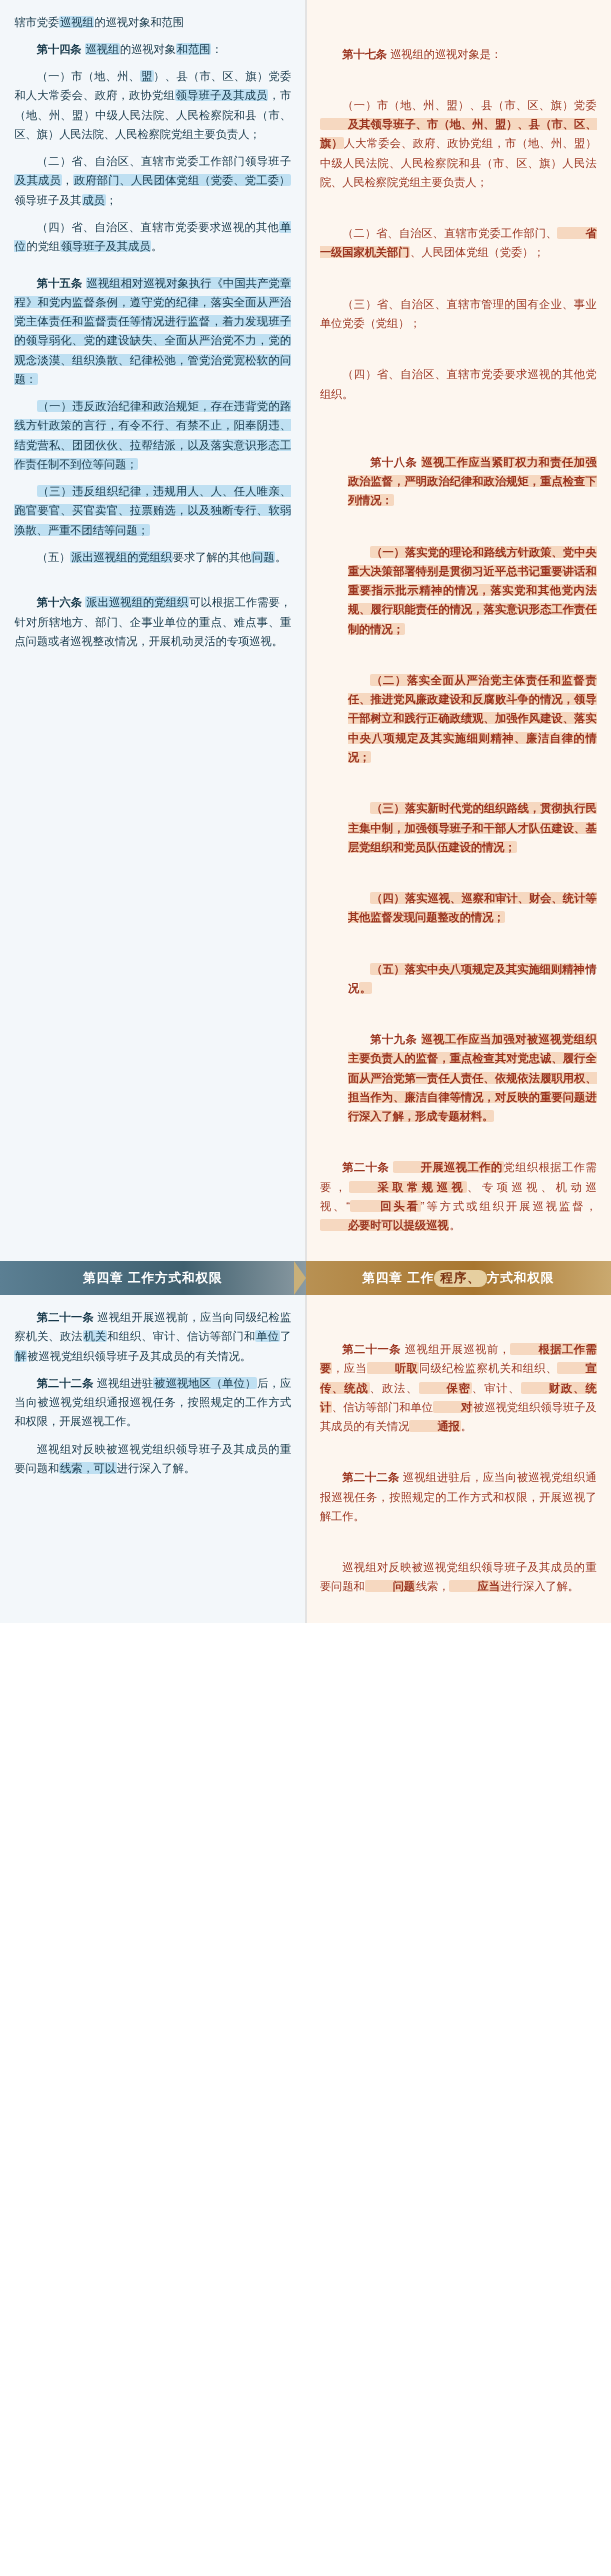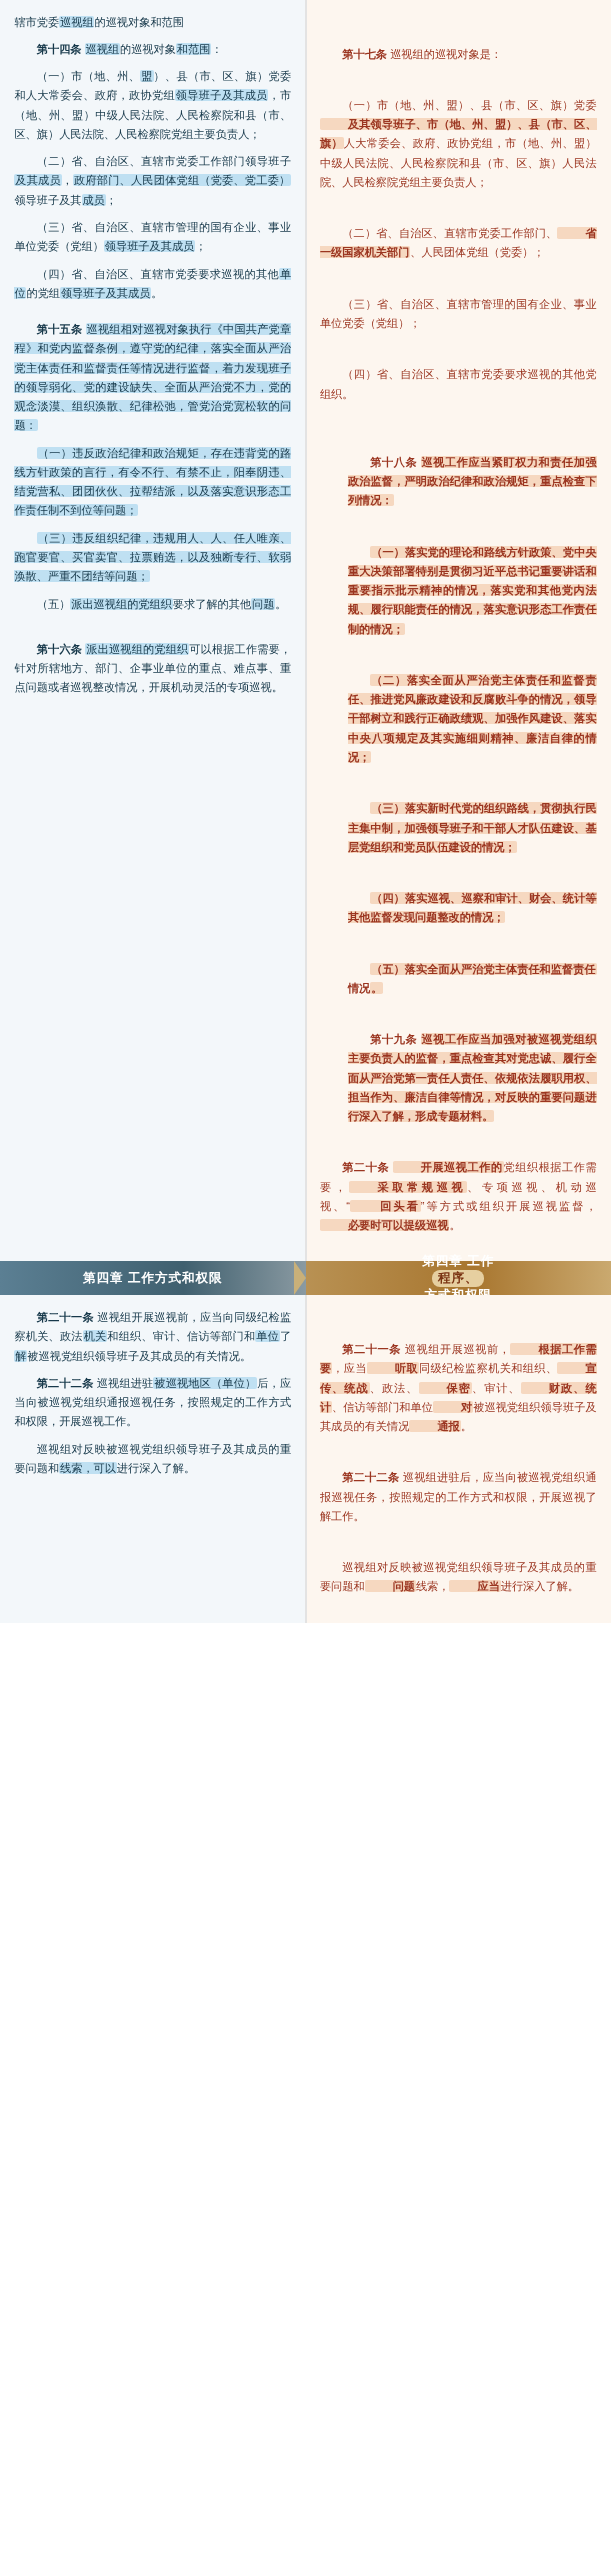--- a/index.html
+++ b/index.html
@@ -69,21 +69,20 @@
     width:306px;
     background:linear-gradient(90deg,#b89153 0%,#a8762f 55%,#caa96f 100%);
     color:#ffffff;
     display:flex;
     align-items:center;
     justify-content:center;
     font-size:12.6px;
     font-weight:bold;
     letter-spacing:0.9px;
     position:relative;
-    flex-direction:column;
   }
   .banner-right .hl-in{
     background:#e6cfa0;
     color:#7a3312;
     border-radius:8px;
     padding:0 6px;
   }
   .divider{
     position:absolute;
     left:305px;top:0;bottom:0;
@@ -97,21 +96,20 @@
 <body>
 
 <div class="page">
   <div class="divider"></div>
 
   <div class="col left">
     <p>辖市党委<span class="hl">巡视组</span>的巡视对象和范围</p>
     <p class="indent"><b>第十四条</b>  <span class="hl">巡视组</span>的巡视对象<span class="hl">和范围</span>：</p>
     <p class="indent">（一）市（地、州、<span class="hl">盟</span>）、县（市、区、旗）党委和人大常委会、政府，政协党组<span class="hl">领导班子及其成员</span>，市（地、州、盟）中级人民法院、人民检察院和县（市、区、旗）人民法院、人民检察院党组主要负责人；</p>
     <p class="indent">（二）省、自治区、直辖市党委工作部门领导班子<span class="hl">及其成员</span>，<span class="hl">政府部门、人民团体党组（党委、党工委）</span>领导班子及其<span class="hl">成员</span>；</p>
-    <p class="indent">（三）省、自治区、直辖市管理的国有企业、事业单位党委（党组）<span class="hl">领导班子及其成员</span>；</p>
     <p class="indent">（四）省、自治区、直辖市党委要求巡视的其他<span class="hl">单位</span>的党组<span class="hl">领导班子及其成员</span>。</p>
 
     <div class="spacer"></div>
 
     <p class="indent"><b>第十五条</b>   <span class="hl">巡视组相对巡视对象执行《中国共产党章程》和党内监督条例，遵守党的纪律，落实全面从严治党主体责任和监督责任等情况进行监督，着力发现班子的领导弱化、党的建设缺失、全面从严治党不力，党的观念淡漠、组织涣散、纪律松弛，管党治党宽松软的问题：</span></p>
     <p class="indent"><span class="hl">（一）违反政治纪律和政治规矩，存在违背党的路线方针政策的言行，有令不行、有禁不止，阳奉阴违、结党营私、团团伙伙、拉帮结派，以及落实意识形态工作责任制不到位等问题；</span></p>
     <p class="indent"><span class="hl">（三）违反组织纪律，违规用人、人、任人唯亲、跑官要官、买官卖官、拉票贿选，以及独断专行、软弱涣散、严重不团结等问题；</span></p>
     <p class="indent">（五）<span class="hl">派出巡视组的党组织</span>要求了解的其他<span class="hl">问题</span>。</p>
 
     <div class="spacer"></div>
@@ -127,21 +125,21 @@
     <p class="indent">（三）省、自治区、直辖市管理的国有企业、事业单位党委（党组）；</p>
     <p class="indent">（四）省、自治区、直辖市党委要求巡视的其他党组织。</p>
 
     <div class="spacer"></div>
 
     <p class="indent rbold"><b>第十八条</b>   <span class="hlr">巡视工作应当紧盯权力和责任加强政治监督，严明政治纪律和政治规矩，重点检查下列情况：</span></p>
     <p class="indent rbold"><span class="hlr">（一）落实党的理论和路线方针政策、党中央重大决策部署特别是贯彻习近平总书记重要讲话和重要指示批示精神的情况，落实党和其他党内法规、履行职能责任的情况，落实意识形态工作责任制的情况；</span></p>
     <p class="indent rbold"><span class="hlr">（二）落实全面从严治党主体责任和监督责任、推进党风廉政建设和反腐败斗争的情况，领导干部树立和践行正确政绩观、加强作风建设、落实中央八项规定及其实施细则精神、廉洁自律的情况；</span></p>
     <p class="indent rbold"><span class="hlr">（三）落实新时代党的组织路线，贯彻执行民主集中制，加强领导班子和干部人才队伍建设、基层党组织和党员队伍建设的情况；</span></p>
     <p class="indent rbold"><span class="hlr">（四）落实巡视、巡察和审计、财会、统计等其他监督发现问题整改的情况；</span></p>
-    <p class="indent rbold"><span class="hlr">（五）落实全面从严治党主体责任和监督责任</span>情况<span class="hlr">。</span></p>
+    <p class="indent rbold"><span class="hlr">（五）落实中央八项规定及其实施细则精神</span>情况<span class="hlr">。</span></p>
 
     <p class="indent rbold"><b>第十九条</b>   <span class="hlr">巡视工作应当加强对被巡视党组织主要负责人的监督，重点检查其对党忠诚、履行全面从严治党第一责任人责任、依规依法履职用权、担当作为、廉洁自律等情况，对反映的重要问题进行深入了解，形成专题材料。</span></p>
 
     <p class="indent"><b>第二十条</b>  <span class="hlr rbold">开展巡视工作的</span>党组织根据工作需要，<span class="hlr rbold">采取常规巡视</span>、专项巡视、机动巡视、“<span class="hlr rbold">回头看</span>”等方式或组织开展巡视监督，<span class="hlr rbold">必要时可以提级巡视</span>。</p>
   </div>
 </div>
 
 <div class="banner">
   <div class="banner-left">第四章 工作方式和权限</div>
   <div class="banner-right">

